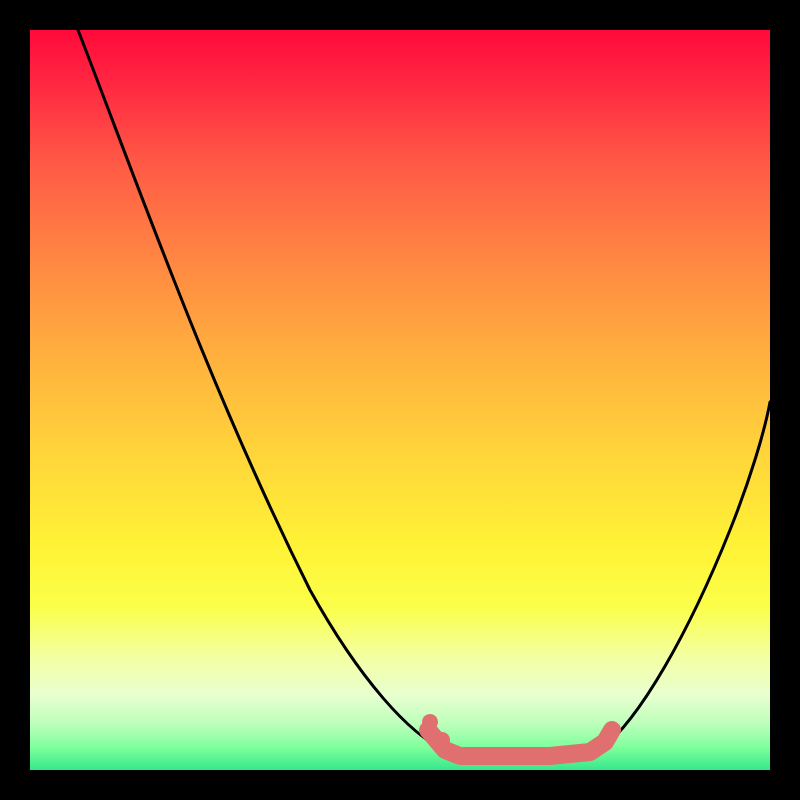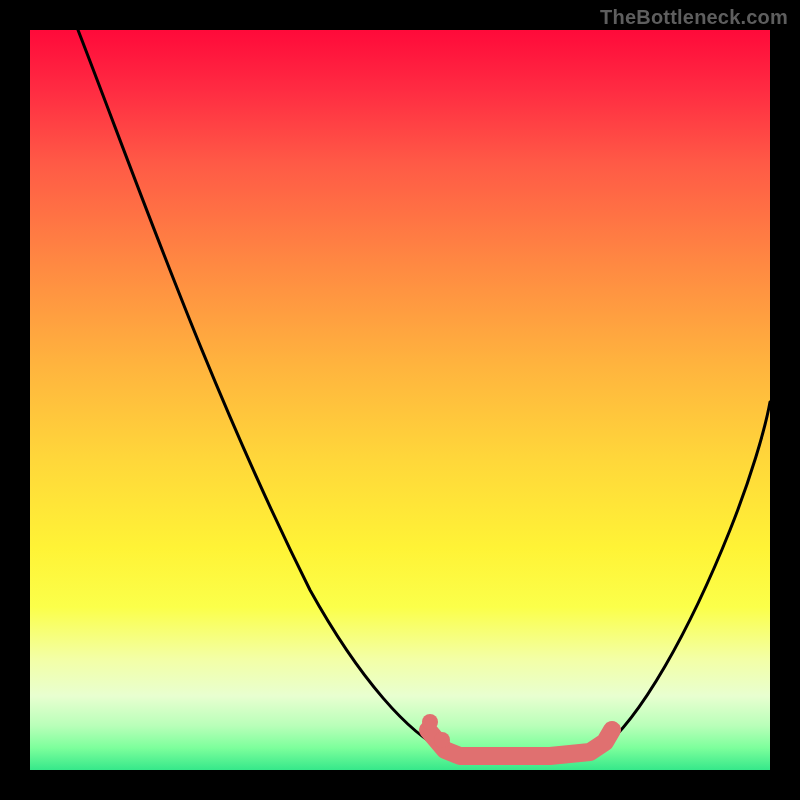--- a/index.html
+++ b/index.html
@@ -55,21 +55,20 @@
   }
   svg.curves {
     position: absolute;
     inset: 0;
   }
 </style>
 </head>
 <body>
 <div class="container">
 
-  <div class="watermark">TheBottleneck.com</div>
 
   <div class="plot-area">
     <div class="gradient"></div>
 
     <svg class="curves" viewBox="0 0 740 740" preserveAspectRatio="none">
 
       <path d="M 48 0
                C 110 160, 180 360, 280 560
                C 330 650, 380 705, 415 720" fill="none" stroke="#000000" stroke-width="3" stroke-linecap="round"></path>
 

